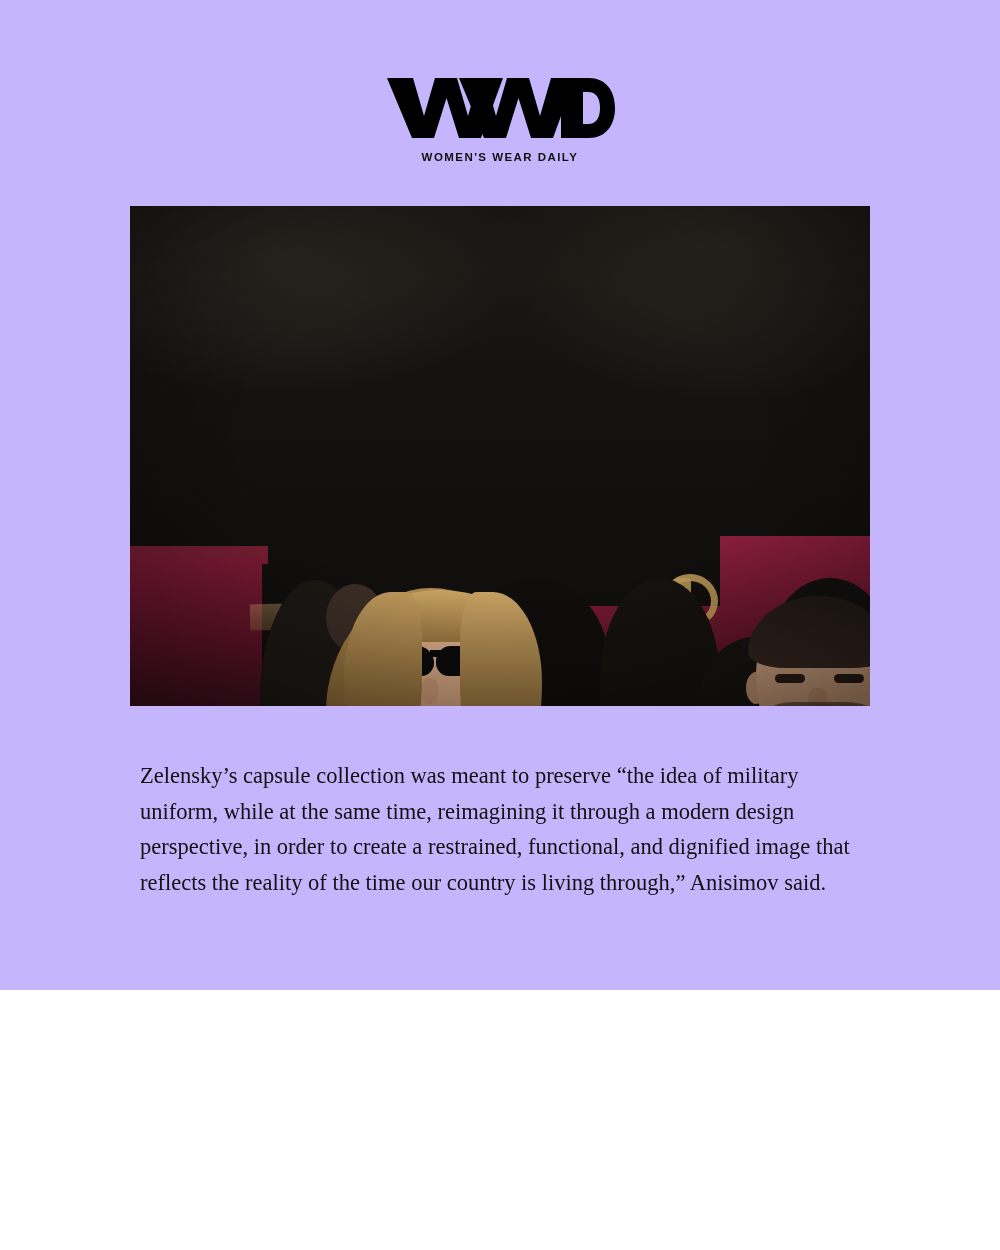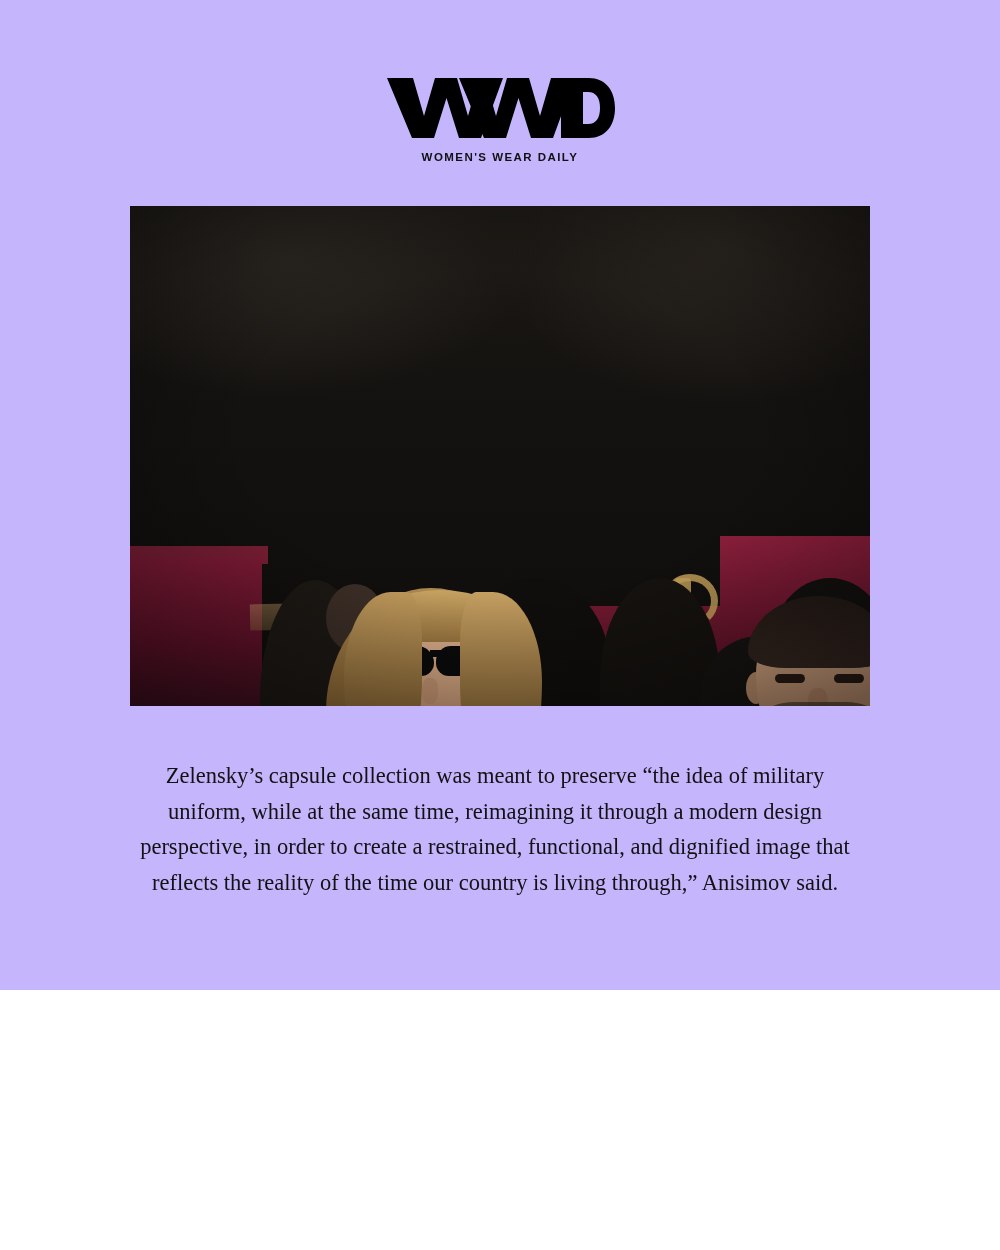--- a/index.html
+++ b/index.html
@@ -261,21 +261,20 @@
     pointer-events: none;
   }
 
   
   .body-copy {
     margin: 52px 150px 0 140px;
     font-family: "Liberation Serif", serif;
     font-size: 22.5px;
     line-height: 1.58;
     color: #121212;
-    text-align: center;
   }
 </style>
 </head>
 <body>
 
 <div class="page">
 
   <header class="masthead">
     <div class="wwd-logo">
       <svg width="230" height="68" viewBox="0 0 230 68" aria-hidden="true">

